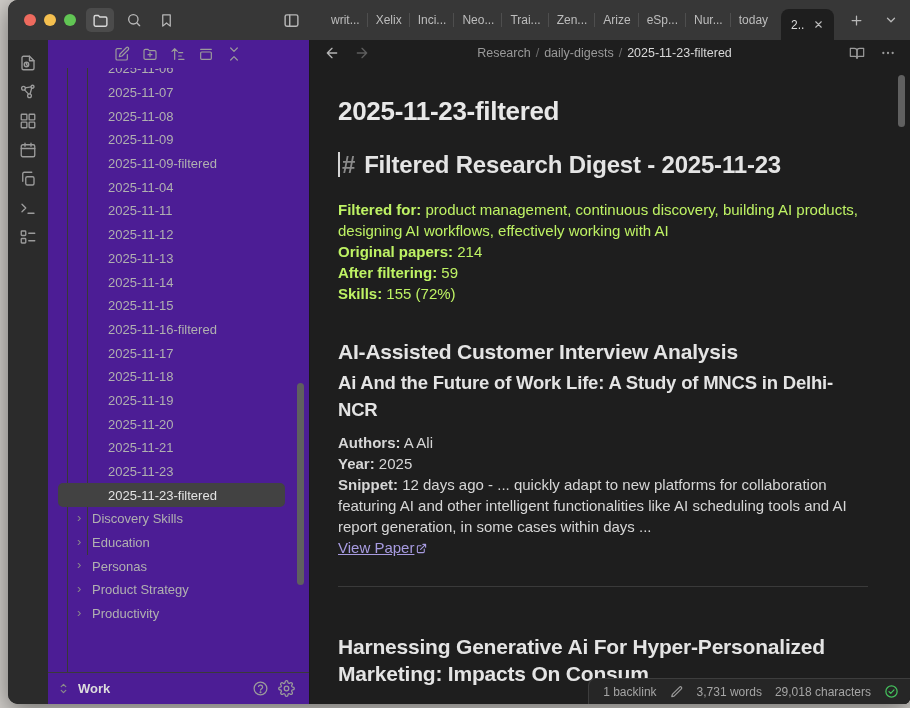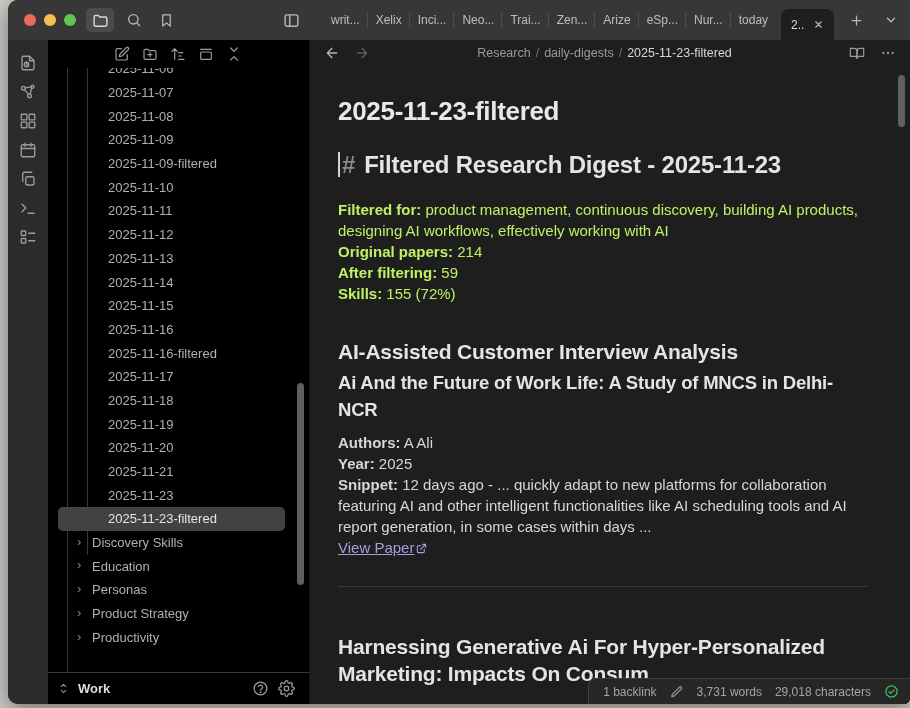--- a/index.html
+++ b/index.html
@@ -33,21 +33,21 @@
   .tab-active { align-self:flex-end; height:31px; background:#1e1e1e; border-radius:8px 8px 0 0;
                 display:flex; align-items:center; gap:9px; padding:0 10px; font-size:12px; color:#dcdcdc;
                 margin-left:5px; white-space:nowrap; }
   .tab-active svg { display:block; }
   
   .body-row { flex:1; display:flex; min-height:0; position:relative; }
   .ribbon { width:40px; background:#2b2b2b; display:flex; flex-direction:column; align-items:center;
             padding-top:14px; gap:11px; flex:0 0 40px; }
   .ribbon .ric { width:18px; height:18px; color:#9b9b9b; }
   
-  .explorer { width:262px; flex:0 0 262px; background:#000000; display:flex; flex-direction:column;
+  .explorer { width:262px; flex:0 0 262px; background:#4c1d95; display:flex; flex-direction:column;
               position:relative; border-right:1px solid #191919; }
   .explorer-header { height:28px; display:flex; align-items:center; gap:12px; padding-left:66px; flex:0 0 28px; }
   .explorer-header .hic { width:16px; height:16px; color:#9b9b9b; }
   .file-tree { flex:1; overflow:hidden; position:relative; font-size:13px; color:#b0b0b0; }
   .guide { position:absolute; width:1px; background:#383838; }
   .guide-a { left:19px; top:-11px; bottom:0; }
   .guide-b { left:39px; top:-11px; height:498px; }
   .row { height:23.7px; display:flex; align-items:center; white-space:nowrap; cursor:default; position:relative; }
   .file-row { padding-left:60px; }
   .file-row.partial { margin-top:-11px; }
@@ -240,33 +240,32 @@
             <div class="row file-row partial">2025-11-06</div>
 
             <div class="row file-row">2025-11-07</div>
 
             <div class="row file-row">2025-11-08</div>
 
             <div class="row file-row">2025-11-09</div>
 
             <div class="row file-row">2025-11-09-filtered</div>
 
-            <div class="row file-row">2025-11-10</div>
+            <div class="row file-row">2025-11-04</div>
 
             <div class="row file-row">2025-11-11</div>
 
             <div class="row file-row">2025-11-12</div>
 
             <div class="row file-row">2025-11-13</div>
 
             <div class="row file-row">2025-11-14</div>
 
             <div class="row file-row">2025-11-15</div>
 
-            <div class="row file-row">2025-11-16</div>
 
             <div class="row file-row">2025-11-16-filtered</div>
 
             <div class="row file-row">2025-11-17</div>
 
             <div class="row file-row">2025-11-18</div>
 
             <div class="row file-row">2025-11-19</div>
 
             <div class="row file-row">2025-11-20</div>

